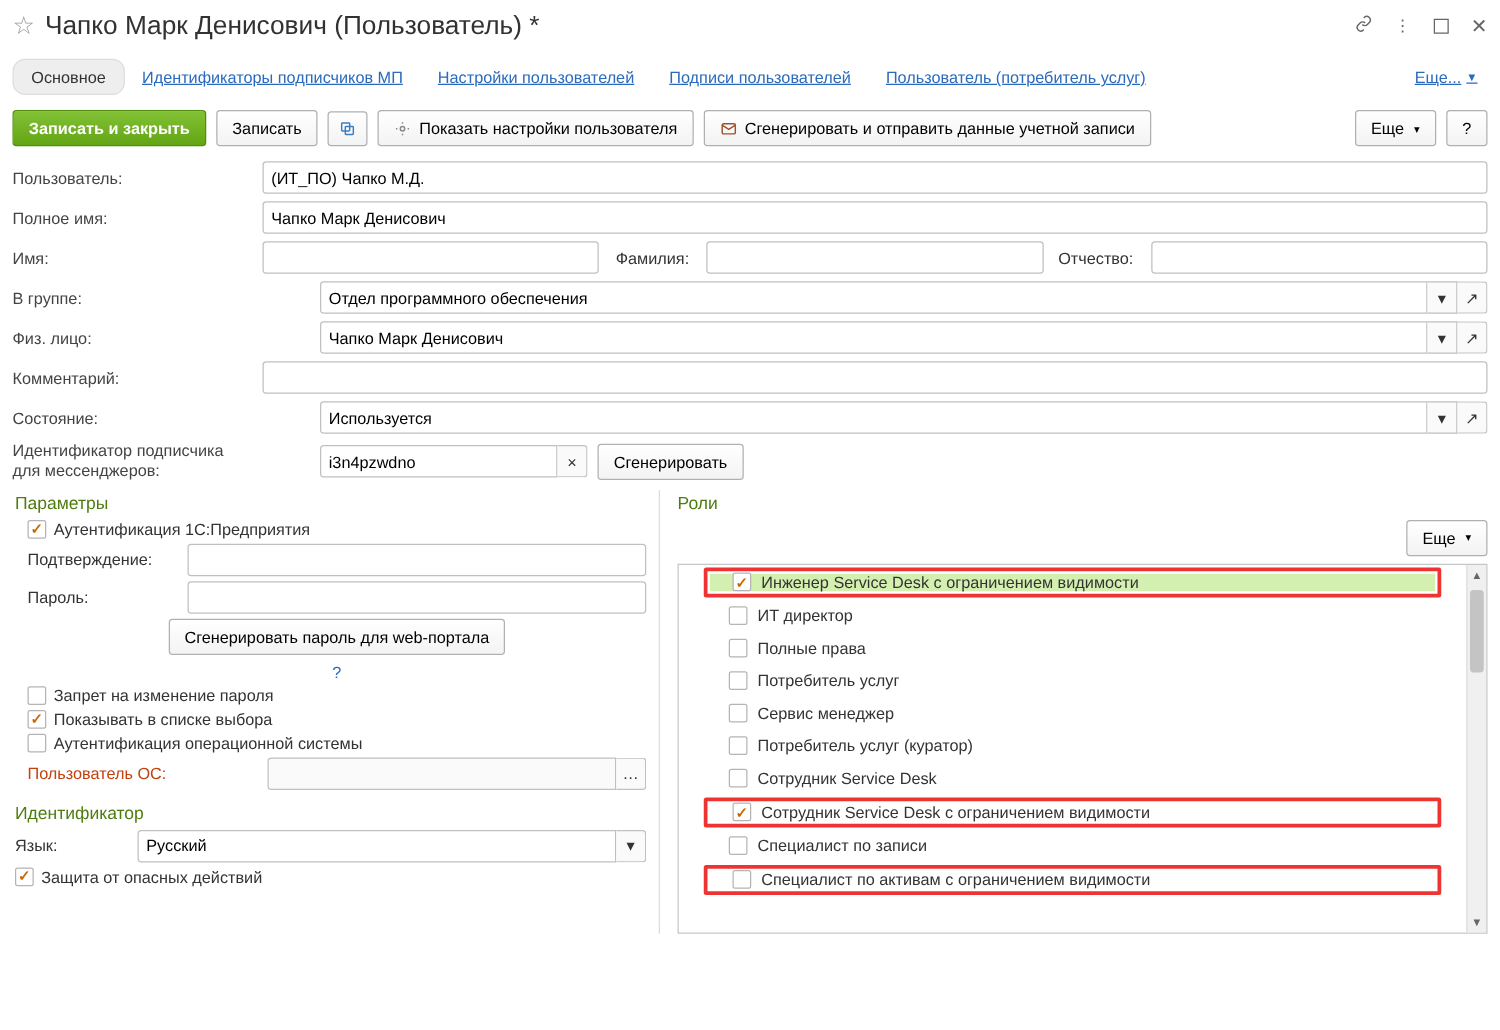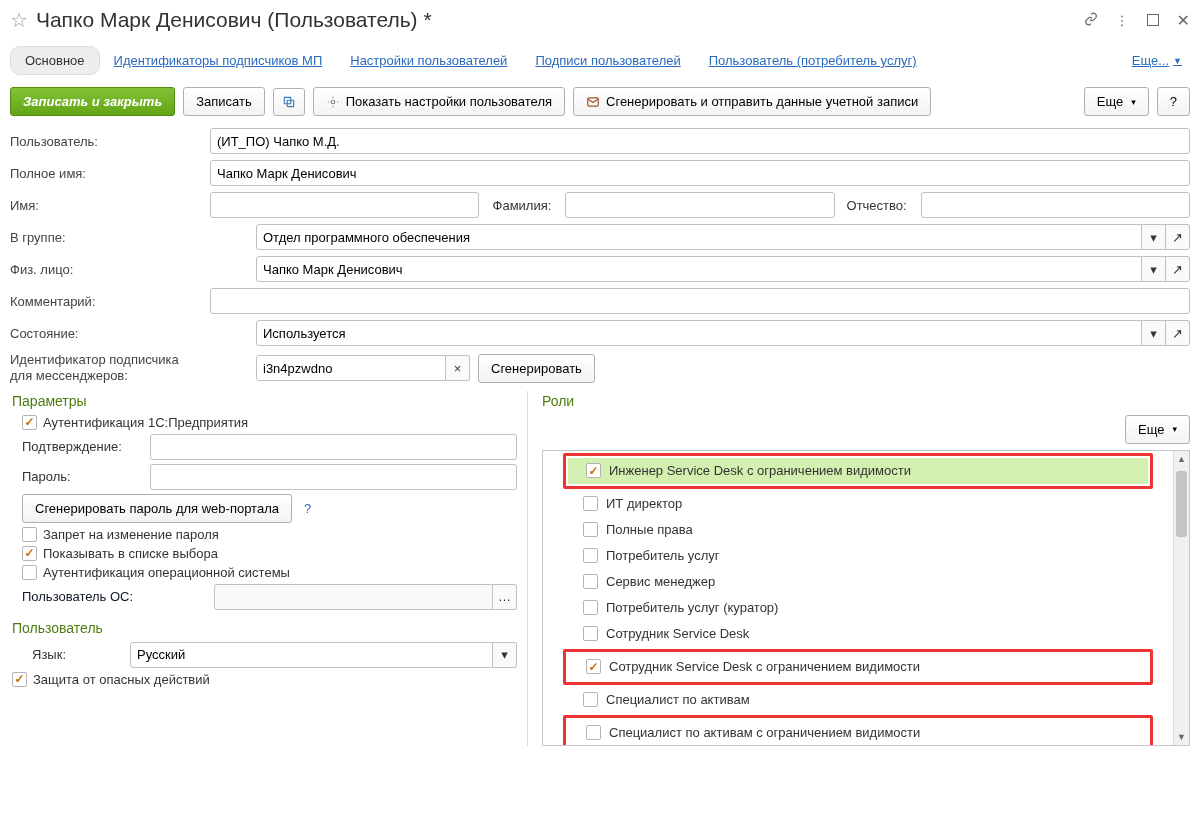--- a/index.html
+++ b/index.html
@@ -48,37 +48,36 @@
     cursor:pointer;
     font-size:13px;
     display:flex; align-items:center; gap:6px;
     white-space:nowrap;
   }
   .btn.primary {
     background: linear-gradient(#82c135,#63a515);
     color:#fff;
     border:1px solid #4f8f0b;
     font-weight:bold;
-    font-style:italic;
   }
   .btn.icon-only{ padding:6px 8px; }
   .toolbar .spacer{ flex:1; }
 
   .form-row{
     display:flex;
     align-items:center;
     gap:8px;
     margin-bottom:6px;
   }
   .form-label{
     width:192px;
     flex-shrink:0;
     color:#444;
   }
-  .form-label.muted{ color:#0f172a; }
+  .form-label.muted{ color:#c2410c; }
   .input{
     flex:1;
     height:26px;
     border:1px solid #c0c0c0;
     border-radius:3px;
     padding:0 6px;
     font-size:13px;
     background:#fff;
   }
   .adj-btn{
@@ -127,23 +126,23 @@
   .scroll-arrow{ height:16px; display:flex;align-items:center;justify-content:center; font-size:9px; color:#666; cursor:pointer;}
   .scroll-track{ flex:1; position:relative;}
   .scroll-thumb{ position:absolute; left:2px; right:2px; top:4px; height:66px; background:#c4c4c4; border-radius:3px;}
   .role-row{
     display:flex; align-items:center;
     padding:3px 6px 3px 40px;
     gap:8px;
     height:26px;
   }
   .hl-red{ border:3px solid #e33; border-radius:2px; padding:2px 2px; margin:2px 20px; }
-  .hl-red-inner{display:flex;align-items:center;padding:1px 6px 1px 18px; gap:8px; height:26px;}
+  .hl-red-inner{display:flex;align-items:center;padding:1px 6px 1px 18px; gap:8px; height:14px;}
   .language-select{ display:flex; align-items:center; gap:6px; margin:4px 0 4px 0;}
-  .lang-label{ width:46px;margin-left:20px; }
+  .lang-label{ width:46px; }
   .help-link{ color:#2a6bbd; cursor:pointer; padding:0 6px; }
   .svg-icon{ width:14px; height:14px; }
 </style>
 </head>
 <body>
 
 <div class="titlebar">
   <span class="star-icon">☆</span>
   <span class="page-title">Чапко Марк Денисович (Пользователь) *</span>
   <div class="title-icons">
@@ -263,21 +262,21 @@
       <span>Аутентификация 1С:Предприятия</span>
     </div>
     <div class="sub-row">
       <div class="sub-label">Подтверждение:</div>
       <input class="small-input" type="password" style="">
     </div>
     <div class="sub-row">
       <div class="sub-label">Пароль:</div>
       <input class="small-input" type="password" style="">
     </div>
-    <div class="sub-row" style="gap:6px;">
+    <div class="sub-row" style="gap:6px;flex-direction:column;">
       <button class="btn">Сгенерировать пароль для web-портала</button>
       <span class="help-link">?</span>
     </div>
     <div class="chk-row">
       <div class="chk"></div>
       <span>Запрет на изменение пароля</span>
     </div>
     <div class="chk-row">
       <div class="chk checked"></div>
       <span>Показывать в списке выбора</span>
@@ -287,21 +286,21 @@
       <span>Аутентификация операционной системы</span>
     </div>
     <div class="sub-row" style="margin-left:10px;">
       <div class="form-label muted" style="width:138px;">Пользователь ОС:</div>
       <div class="input-wrap" style="flex:1;">
         <input class="input" disabled="" style="background: rgb(250, 250, 250);">
         <div class="adj-btn">…</div>
       </div>
     </div>
 
-    <div class="section-title" style="margin-top:10px;">Пользователь</div>
+    <div class="section-title" style="margin-top:10px;">Идентификатор</div>
     <div class="language-select">
       <div class="lang-label">Язык:</div>
       <div class="input-wrap" style="flex:1;">
         <input class="input" value="Русский" style="">
         <div class="adj-btn">▾</div>
       </div>
     </div>
     <div class="chk-row" style="margin-left:0;">
       <div class="chk checked"></div>
       <span>Защита от опасных действий</span>
@@ -349,21 +348,21 @@
             <span>Сотрудник Service Desk</span>
           </div>
           <div class="hl-red">
             <div class="hl-red-inner">
               <div class="chk checked"></div>
               <span>Сотрудник Service Desk с ограничением видимости</span>
             </div>
           </div>
           <div class="role-row">
             <div class="chk"></div>
-            <span>Специалист по активам</span>
+            <span>Специалист по записи</span>
           </div>
           <div class="hl-red">
             <div class="hl-red-inner">
               <div class="chk"></div>
               <span>Специалист по активам с ограничением видимости</span>
             </div>
           </div>
         </div>
       <div class="scrollbar-v">
         <div class="scroll-arrow">▲</div>

